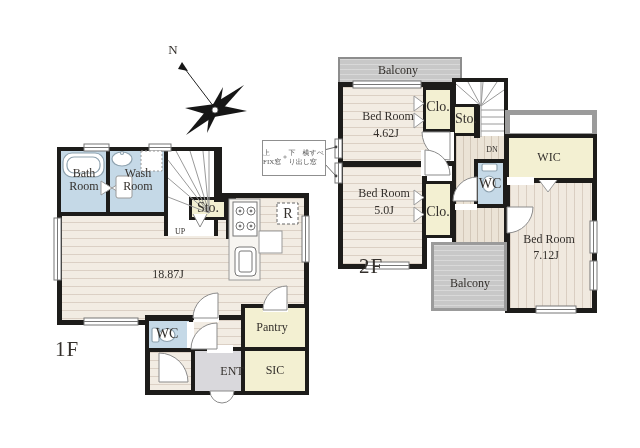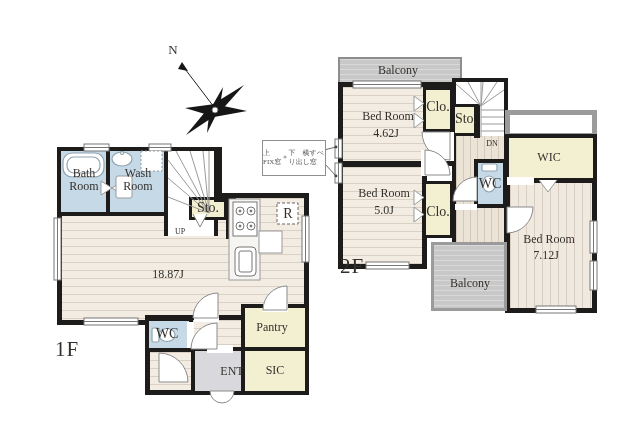--- a/index.html
+++ b/index.html
@@ -239,30 +239,30 @@
   <div class="lbl" style="left:232px;top:372px">ENT</div>
   <div class="lbl" style="left:272px;top:328px">Pantry</div>
   <div class="lbl" style="left:275px;top:371px">SIC</div>
   <div class="lbl big" style="left:67px;top:350px">1F</div>
 
   <div class="lbl" style="left:398px;top:71px">Balcony</div>
   <div class="lbl" style="left:388px;top:117px">Bed Room</div>
   <div class="lbl" style="left:386px;top:134px">4.62J</div>
   <div class="lbl sm" style="left:438px;top:107px">Clo.</div>
   <div class="lbl sm" style="left:466px;top:119px">Sto.</div>
-  <div class="lbl xs" style="left:492px;top:144px">DN</div>
+  <div class="lbl xs" style="left:492px;top:150px">DN</div>
   <div class="lbl sm" style="left:490px;top:184px">WC</div>
   <div class="lbl" style="left:384px;top:194px">Bed Room</div>
   <div class="lbl" style="left:384px;top:211px">5.0J</div>
   <div class="lbl sm" style="left:438px;top:212px">Clo.</div>
   <div class="lbl" style="left:549px;top:158px">WIC</div>
   <div class="lbl" style="left:549px;top:240px">Bed Room</div>
   <div class="lbl" style="left:546px;top:256px">7.12J</div>
   <div class="lbl" style="left:470px;top:284px">Balcony</div>
-  <div class="lbl big" style="left:352px;top:267px">2F</div>
+  <div class="lbl big" style="left:371px;top:267px">2F</div>
 
   <div class="lbl" style="left:173px;top:50px;font-size:13px">N</div>
 
   <div class="callout">
     <span>上　FIX窓</span>
     <span>＋</span>
     <span>下　横すべり出し窓</span>
   </div>
 
 </div>

